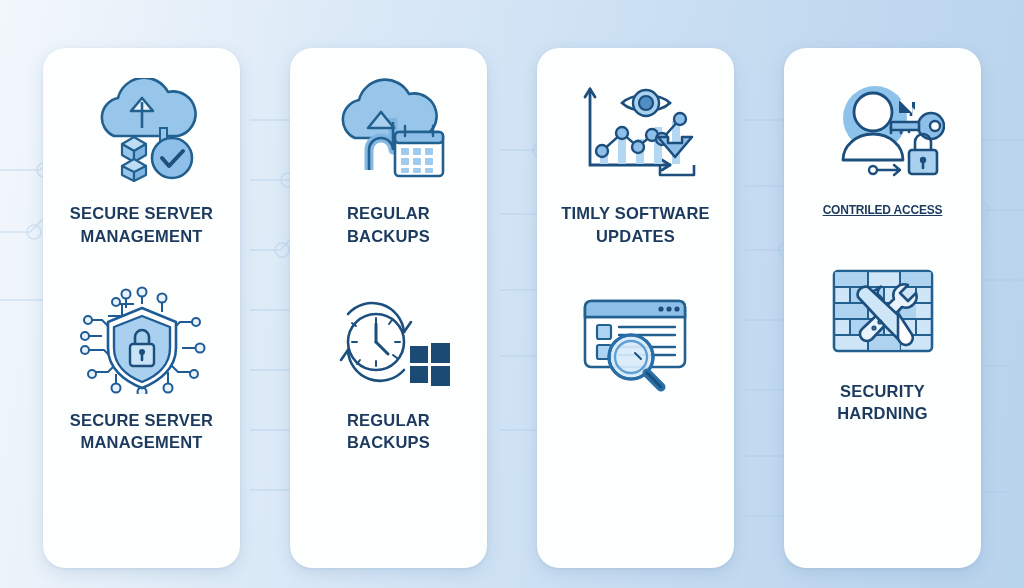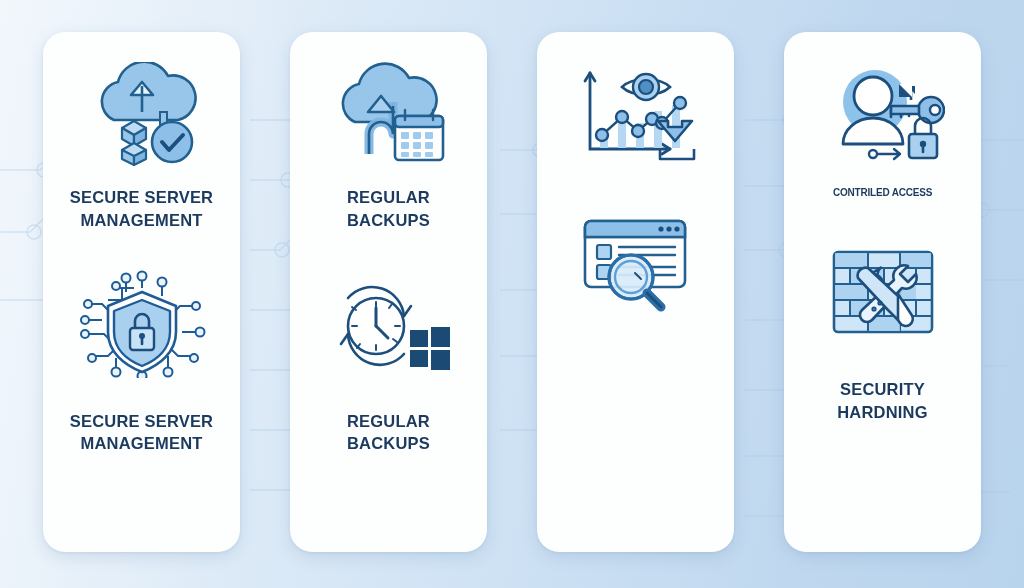--- a/index.html
+++ b/index.html
@@ -37,21 +37,21 @@
   }
   .cards {
     position: absolute;
     left: 0; top: 0;
     width: 1024px;
     height: 584px;
     display: flex;
     align-items: flex-start;
     justify-content: center;
     gap: 50px;
-    padding-top: 32px;
+    padding-top: 48px;
     box-sizing: border-box;
   }
   .card {
     position: relative;
     width: 197px;
     height: 520px;
     background: #fdfefe;
     border-radius: 22px;
     box-shadow: 0 5px 16px rgba(90, 130, 170, 0.18),
                 0 1px 3px rgba(90, 130, 170, 0.12);
@@ -83,24 +83,24 @@
     text-transform: uppercase;
     padding: 0 6px;
     white-space: pre-line;
   }
   
   .slot-top  { margin-top: 28px; }
   .slot-top .icon-box { height: 108px; }
   .slot-top .label { margin-top: 18px; }
   .slot-bottom { margin-top: 38px; }
   .slot-bottom .icon-box { height: 108px; }
-  .slot-bottom .label { margin-top: 32px; }
+  .slot-bottom .label { margin-top: 15px; }
 
   
-  .card-4 .slot-top .label { font-size: 10px; letter-spacing: -0.2px; }
+  .card-4 .slot-top .label { font-size: 12px; letter-spacing: -0.2px; text-decoration: underline; }
 </style>
 </head>
 <body>
 
 <div class="canvas">
 
   <svg class="circuit" viewBox="0 0 1024 588" preserveAspectRatio="none">
     <g stroke="#a9c9e6" stroke-width="1.6" fill="none" opacity="0.75">
       <path d="M-10 170 H40 L66 146 H150"></path>
       <path d="M-10 232 H30 L52 210 H140"></path>
@@ -316,20 +316,22 @@
               <circle cx="88" cy="62" r="6"></circle>
               <circle cx="106" cy="42" r="6"></circle>
             </g>
             <path d="M48 26 a28 16 0 0 1 48 0 a28 16 0 0 1 -48 0 z" fill="#ffffff" stroke="#1c4f7d" stroke-width="2.6"></path>
             <circle cx="72" cy="26" r="13" fill="#a9d0ef" stroke="#1c4f7d" stroke-width="2.4"></circle>
             <circle cx="72" cy="26" r="7" fill="#4f8fc4" stroke="#1c4f7d" stroke-width="2.2"></circle>
             <path d="M94 62 h14 V56 h10 l-17 20 l-17 -20 h10 z" fill="#8dbfe8" stroke="#1c4f7d" stroke-width="2.6" stroke-linejoin="round" transform="translate(0,4) scale(1)"></path>
             <path d="M86 88 v10 h34 v-10" fill="none" stroke="#1c4f7d" stroke-width="2.6" stroke-linejoin="round"></path>
           </svg>
         </div>
+        <div class="label">TIMLY SOFTWARE
+UPDATES</div>
       </div>
 
       <div class="slot slot-bottom">
         <div class="icon-box">
           <svg width="126" height="106" viewBox="0 0 126 106">
             <rect x="12" y="14" width="100" height="66" rx="6" fill="#ffffff" stroke="#21608f" stroke-width="2.6"></rect>
             <path d="M12 30 h100" stroke="#21608f" stroke-width="2.6"></path>
             <path d="M12 20 a6 6 0 0 1 6 -6 h88 a6 6 0 0 1 6 6 v10 H12 z" fill="#8dbfe8" stroke="#21608f" stroke-width="2.6"></path>
             <g fill="#1c4f7d">
               <circle cx="88" cy="22" r="2.6"></circle>

